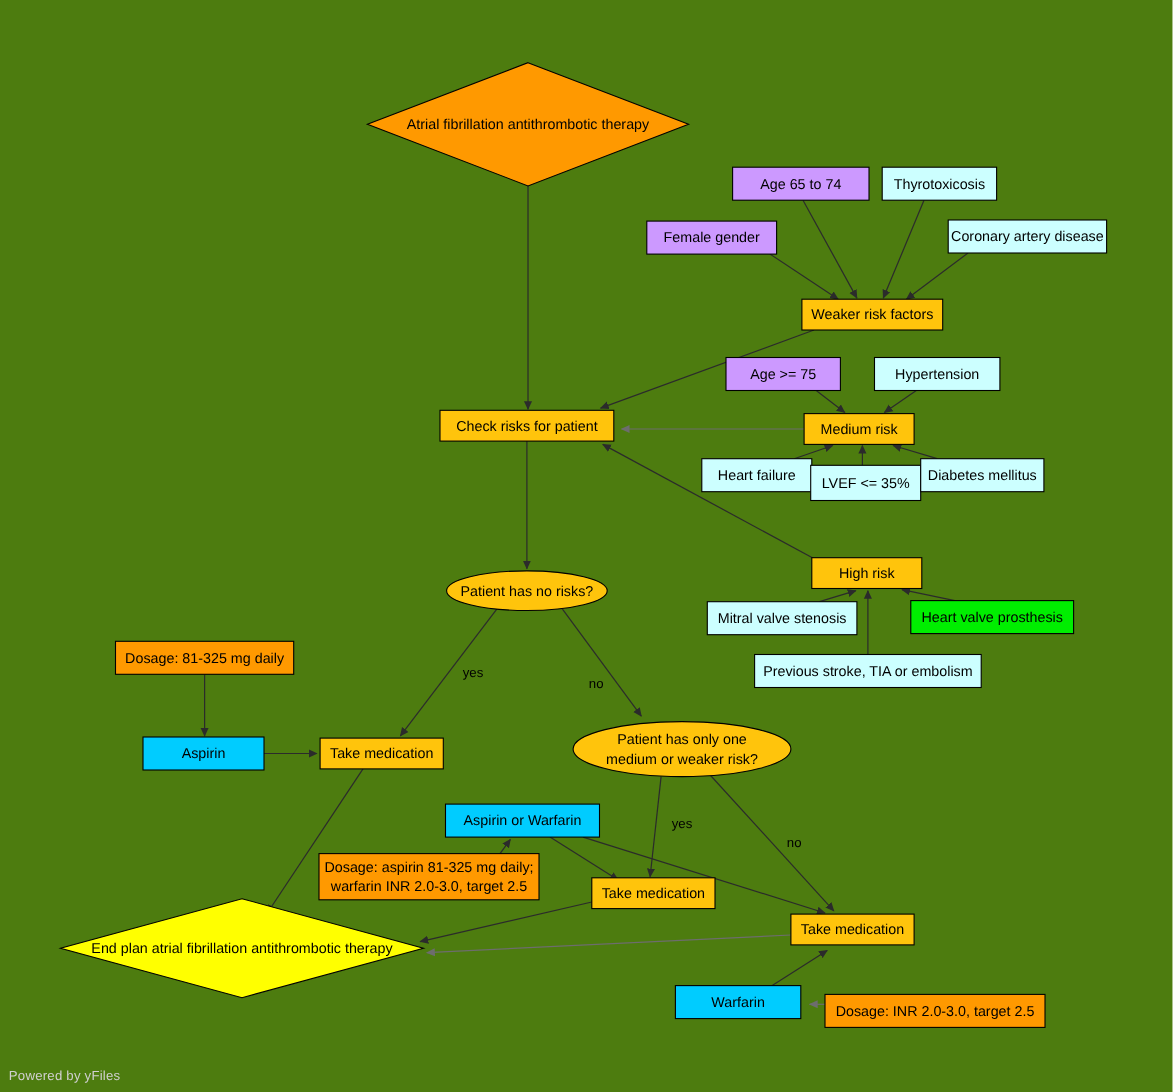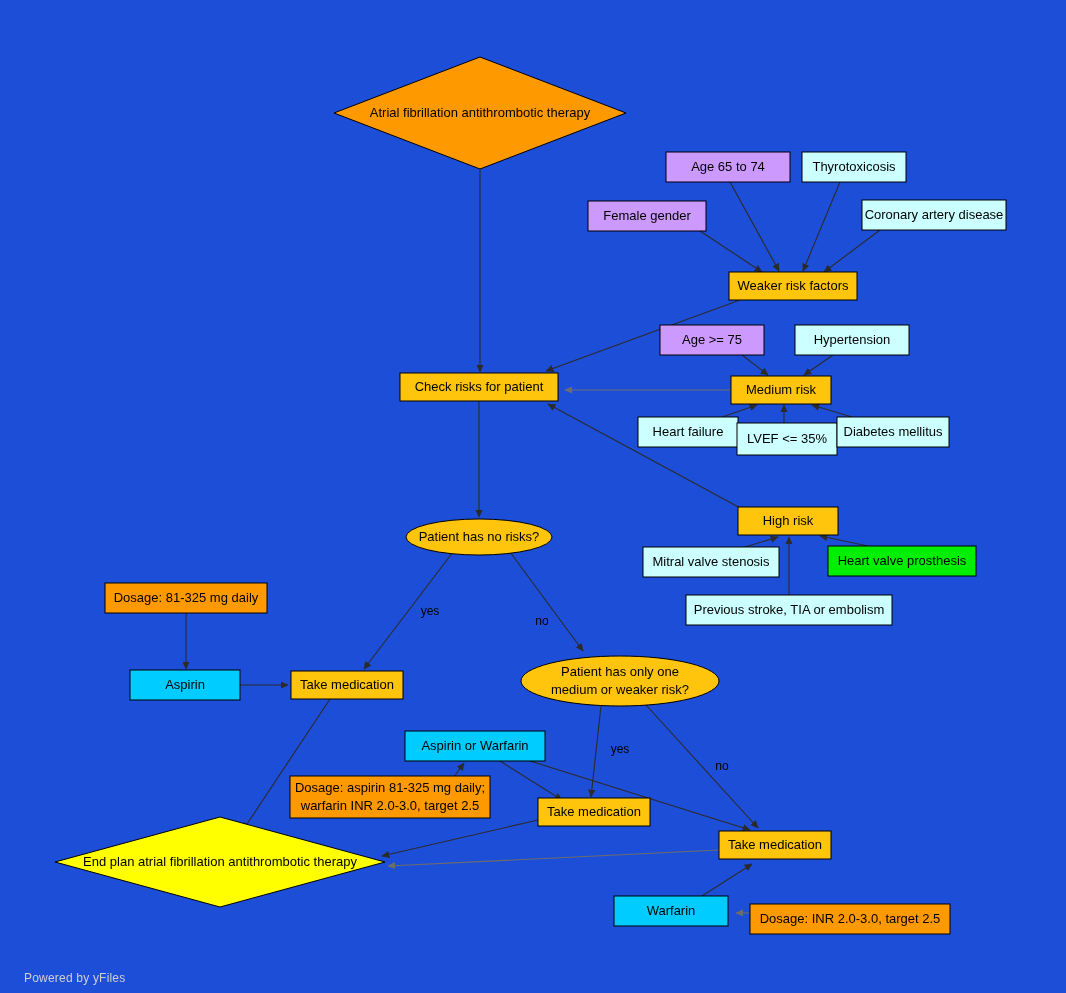--- a/index.html
+++ b/index.html
@@ -4,21 +4,21 @@
 <style>
   html, body {
     margin: 0;
     padding: 0;
     background: #ffffff;
   }
   #canvas-wrap {
     position: relative;
     width: 1066px;
     height: 993px;
-    background: #1d4ed8;
+    background: #4d7c0f;
     overflow: hidden;
     font-family: "Liberation Sans", sans-serif;
   }
   svg#flow {
     position: absolute;
     left: 0;
     top: 0;
     width: 1066px;
     height: 993px;
     display: block;
@@ -46,21 +46,21 @@
   }
   .edge-label {
     font-family: "Liberation Sans", sans-serif;
     font-size: 12px;
     fill: #000000;
     text-anchor: middle;
     dominant-baseline: middle;
   }
   .watermark {
     position: absolute;
-    left: 24px;
+    left: 8px;
     bottom: 8px;
     font-family: "Liberation Sans", sans-serif;
     font-size: 12px;
     color: #d0d0d0;
     letter-spacing: 0.2px;
     user-select: none;
     margin-top: 44px;
   }
 </style>
 </head>

